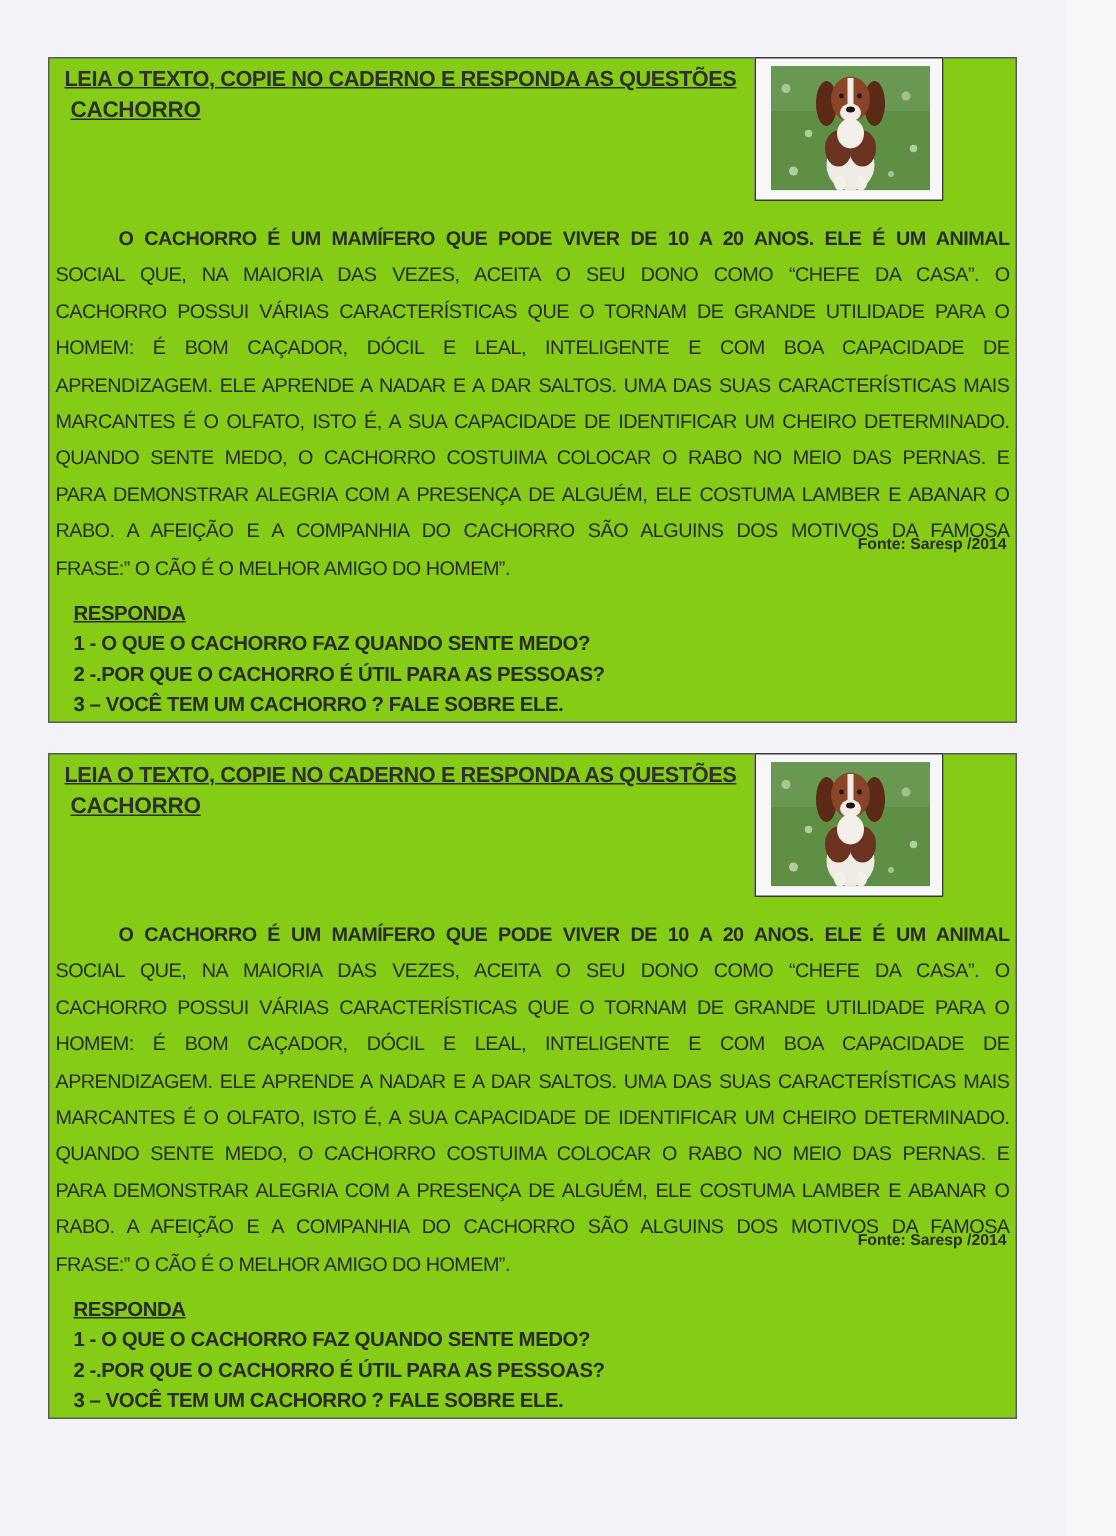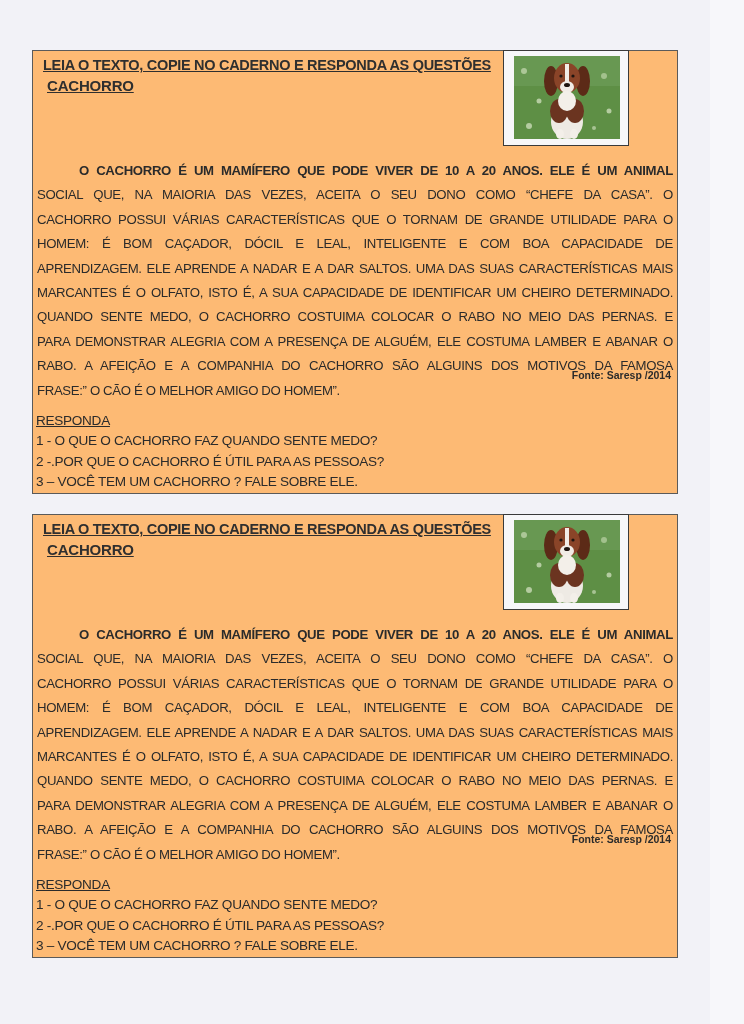--- a/index.html
+++ b/index.html
@@ -21,23 +21,22 @@
       top: 0;
       width: 34px;
       height: 1024px;
       background: #f7f7fa;
     }
     .card {
       position: absolute;
       left: 32px;
       width: 646px;
       border: 1.5px solid #5a5a5a;
-      background: #fdba74;
+      background: #84cc16;
       box-sizing: border-box;
-      margin-top: 12px;
     }
     .card-1 { top: 38px; height: 444px; }
     .card-2 { top: 502px; height: 444px; }
 
     .instruction {
       position: absolute;
       left: 10px;
       top: 6px;
       font-size: 14.5px;
       font-weight: bold;
@@ -96,26 +95,27 @@
     .source {
       position: absolute;
       right: 6px;
       top: 318px;
       font-size: 10.5px;
       font-weight: bold;
       color: #2b2b2b;
     }
     .questions {
       position: absolute;
-      left: 3px;
+      left: 16px;
       top: 360px;
       font-size: 13.6px;
       line-height: 20.3px;
       color: #2b2b2b;
       letter-spacing: -0.3px;
+      font-weight: bold;
     }
     .questions .respond-label {
       text-decoration: underline;
       display: block;
     }
     .questions .q { display: block; white-space: nowrap; }
   </style>
 </head>
 <body>
 

